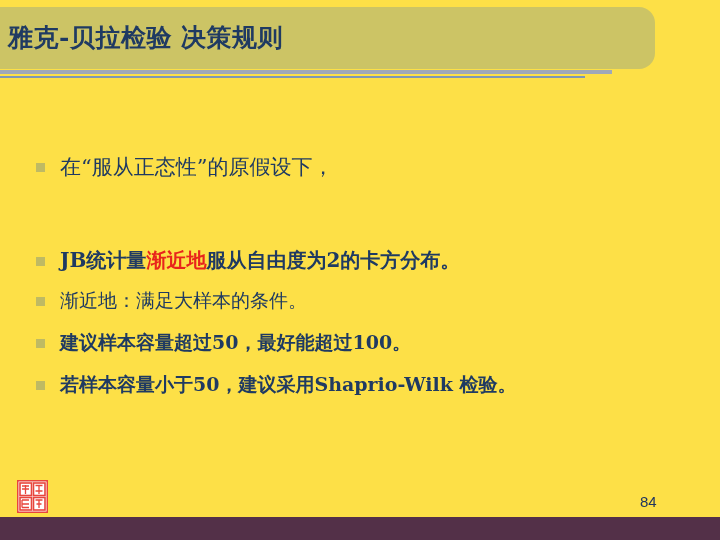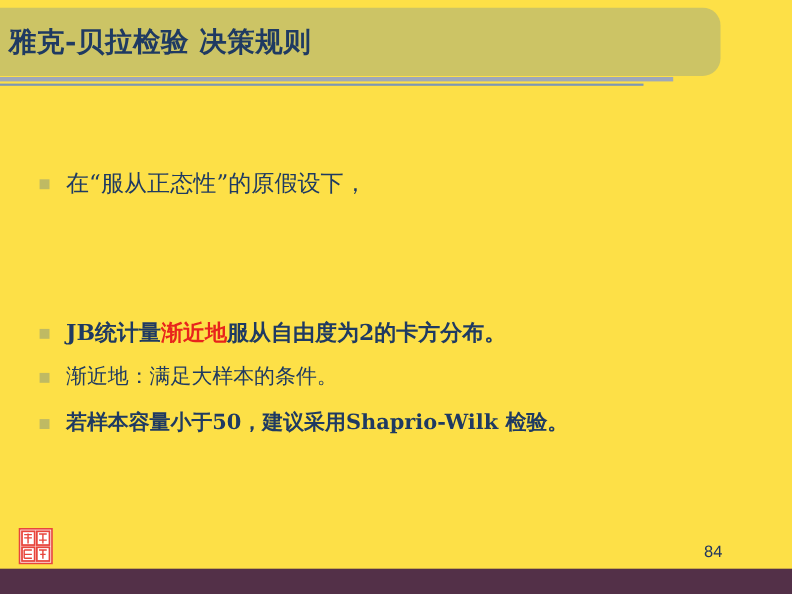--- a/index.html
+++ b/index.html
@@ -104,21 +104,21 @@
     line-height: 30px;
   }
   .b-1 { margin-bottom: 4px; }
 
   
   .b-2 .bullet-text {
     font-size: 20px;
     line-height: 28px;
     font-weight: bold;
   }
-  .b-2 { margin-top: 106px; }
+  .b-2 { margin-top: 64px; }
   .red-emph { color: #E8241C; }
 
   
   .b-3 .bullet-text,
   .b-4 .bullet-text,
   .b-5 .bullet-text {
     font-size: 19px;
     line-height: 28px;
     font-weight: bold;
   }
@@ -239,20 +239,24 @@
     <div class="bullet-row b-2">
       <span class="bullet-marker"></span>
       <span class="bullet-text"><span>JB统计量</span><span class="red-emph">渐近地</span><span>服从自由度为2的卡方分布。</span></span>
     </div>
 
     <div class="bullet-row b-3">
       <span class="bullet-marker"></span>
       <span class="bullet-text">渐近地：满足大样本的条件。</span>
     </div>
 
+    <div class="bullet-row b-4">
+      <span class="bullet-marker"></span>
+      <span class="bullet-text">建议样本容量超过50，最好能超过100。</span>
+    </div>
 
     <div class="bullet-row b-5">
       <span class="bullet-marker"></span>
       <span class="bullet-text">若样本容量小于50，建议采用Shaprio-Wilk 检验。</span>
     </div>
 
   </div>
 
 
   <div id="seal-logo">

